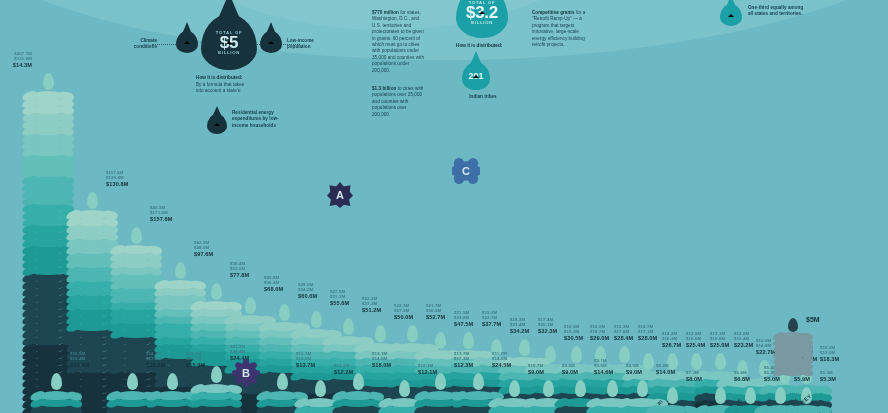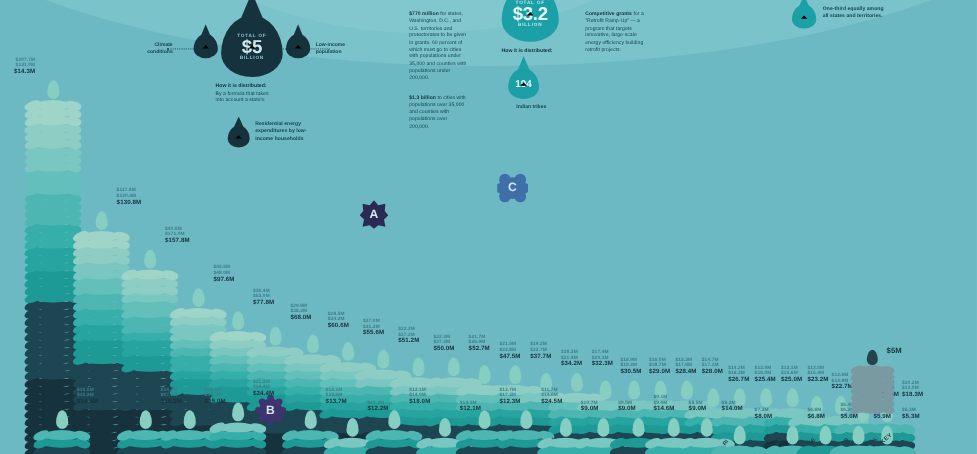--- a/index.html
+++ b/index.html
@@ -1099,21 +1099,21 @@
   </div>
 
   <div class="drop" style="left:456px;top:-14px;width:52px;height:52px;background:#1aa0a6;">
     <div class="bigtop" style="color:#bce6e5;">TOTAL OF</div>
     <div class="bigamt" style="color:#e7f6f6;">$3.2</div>
     <div class="bigbot" style="color:#bce6e5;">BILLION</div>
   </div>
   <div class="howto" style="left:456px;top:43px;width:56px;">How it is distributed:</div>
 
   <div class="drop" style="left:462px;top:62px;width:28px;height:28px;background:#1aa0a6;">
-    <div style="font-size:9px;font-weight:bold;color:#e7f6f6;">194</div>
+    <div style="font-size:9px;font-weight:bold;color:#e7f6f6;">201</div>
   </div>
   <svg style="position:absolute;left:470px;top:51px;" width="12" height="13" viewBox="0 0 12 13">
       <path d="M6 0 L11.5 13 L0.5 13 Z" fill="#1aa0a6"></path>
     </svg>
   <div class="t-lbl" style="left:460px;top:94px;width:46px;text-align:center;">Indian tribes</div>
 
   <div class="note" style="left:532px;top:10px;width:58px;">
     <b>Competitive grants</b>
     <span>for a "Retrofit Ramp-Up" — a program that targets innovative, large-scale energy efficiency building retrofit projects.</span>
   </div>

